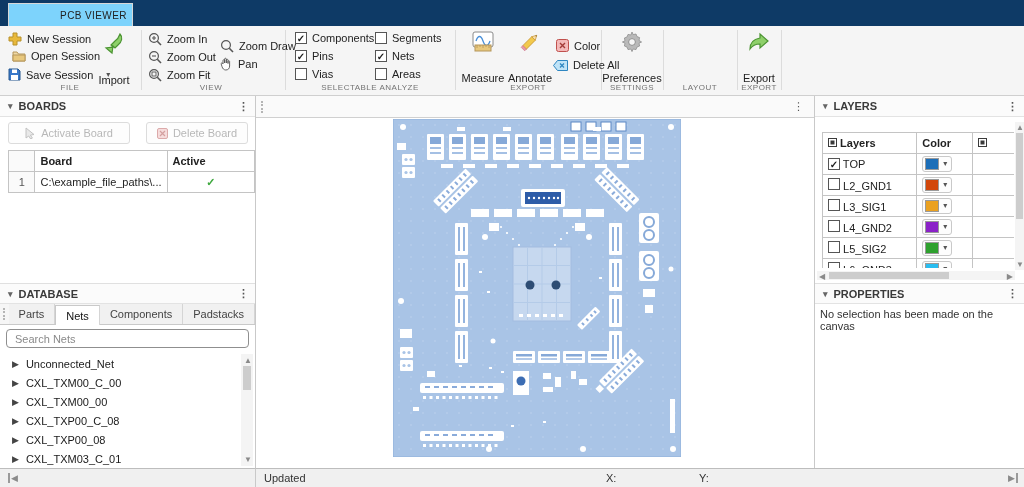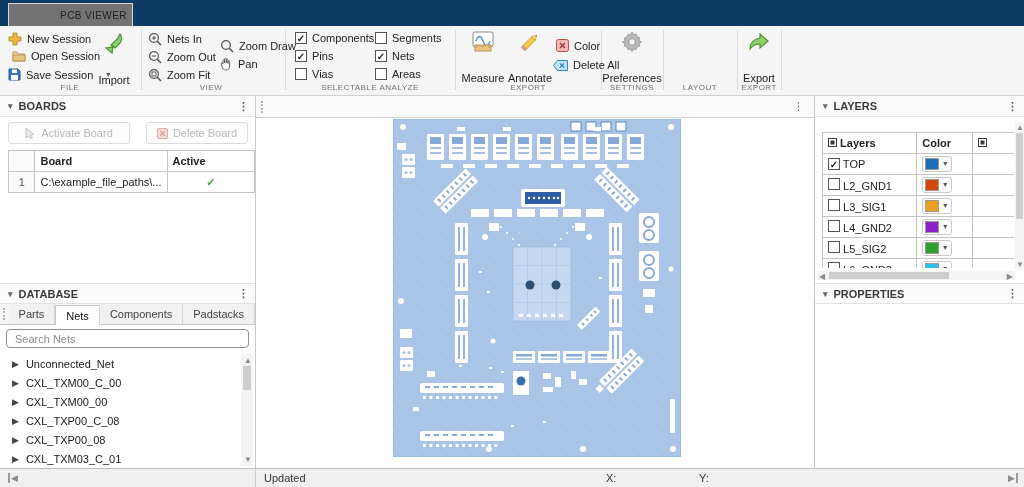--- a/index.html
+++ b/index.html
@@ -1,21 +1,21 @@
 <!DOCTYPE html>
 <html><head>
 <meta charset="utf-8">
 <style>
   * { margin:0; padding:0; box-sizing:border-box; }
   html,body { width:1024px; height:487px; overflow:hidden;
     font-family:"Liberation Sans", sans-serif; font-size:11px; color:#222; background:#fff; }
 
   
   #apptabs { position:absolute; left:0; top:0; width:1024px; height:26px; background:#0e3a66; }
-  #apptab { position:absolute; left:8px; top:3px; width:125px; height:23px; background:#737373;
+  #apptab { position:absolute; left:8px; top:3px; width:125px; height:23px; background:#7dd3fc;
     border:1px solid #d8d8d8; border-bottom:none; display:flex; align-items:center; justify-content:center;
     font-size:10px; letter-spacing:.4px; color:#222;padding-left:46px; }
 
   
   #ribbon { position:absolute; left:0; top:26px; width:1024px; height:70px; background:#f5f5f5;
     border-bottom:1px solid #cfcfcf; }
   .rdiv { position:absolute; top:4px; height:60px; width:1px; background:#dcdcdc; }
   .seclabel { position:absolute; bottom:3px; font-size:8px; color:#737373; letter-spacing:.5px; text-align:center; }
   .ritem { position:absolute; display:flex; align-items:center; gap:5px; font-size:11px; color:#222; white-space:nowrap; cursor:default; }
   .rbig { position:absolute; display:flex; flex-direction:column; align-items:center; gap:18px; font-size:11px; color:#222; }
@@ -123,21 +123,21 @@
     <span class="caret">▾</span>
   </div>
   <div class="seclabel" style="left:30px;width:80px">FILE</div>
 
   <div class="ritem" style="left:148px;top:6px">
     <svg class="icon-svg" width="14" height="14" viewBox="0 0 14 14">
         <circle cx="6" cy="6" r="4.4" fill="none" stroke="#555" stroke-width="1.2"></circle>
         <path d="M9.3 9.3L13 13" stroke="#555" stroke-width="1.6"></path>
         <path d="M4 6h4M6 4v4" stroke="#555" stroke-width="1.1"></path>
       </svg>
-    <span>Nets In</span>
+    <span>Zoom In</span>
   </div>
   <div class="ritem" style="left:148px;top:24px">
     <svg class="icon-svg" width="14" height="14" viewBox="0 0 14 14">
         <circle cx="6" cy="6" r="4.4" fill="none" stroke="#555" stroke-width="1.2"></circle>
         <path d="M9.3 9.3L13 13" stroke="#555" stroke-width="1.6"></path>
         <path d="M4 6h4" stroke="#555" stroke-width="1.1"></path>
       </svg>
     <span>Zoom Out</span>
   </div>
   <div class="ritem" style="left:148px;top:42px">
@@ -700,20 +700,21 @@
     <span class="sbarrow" style="left:2px;top:1px">◀</span>
     <div class="thumb" style="left:12px;top:1px;width:120px;height:7px"></div>
     <span class="sbarrow" style="right:2px;top:1px">▶</span>
   </div>
 
   <div class="panel-h" style="left:0;top:187px;width:209px;border-top:1px solid #e0e0e0">
     <span class="collapse">▾</span>
     <span>PROPERTIES</span>
     <span class="kebab">⋮</span>
   </div>
+  <div style="position:absolute;left:5px;top:212px;width:200px;font-size:11px;color:#333">No selection has been made on the canvas</div>
 </div>
 
 <div id="lstrip">
   <span style="margin-left:8px;color:#8a8a8a;font-size:9px;border-left:2px solid #9a9a9a;padding-left:1px">◀</span>
 </div>
 <div id="statusbar">
   <span style="margin-left:8px">Updated</span>
   <span style="position:absolute;left:350px">X:</span>
   <span style="position:absolute;left:443px">Y:</span>
   <span style="position:absolute;right:6px;color:#8a8a8a;font-size:9px;border-right:2px solid #9a9a9a;padding-right:1px">▶</span>

